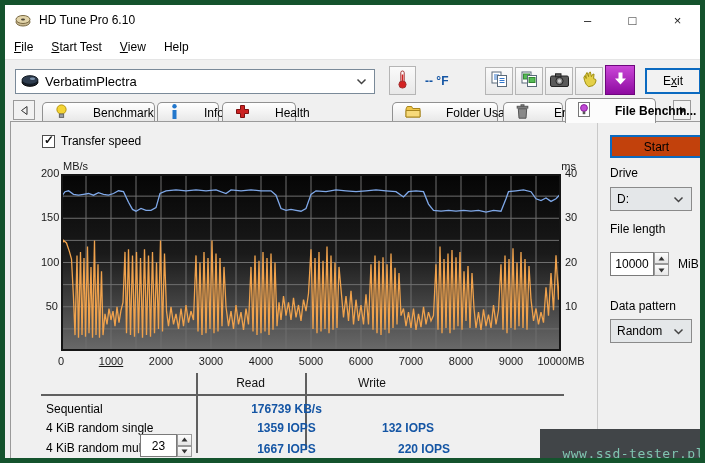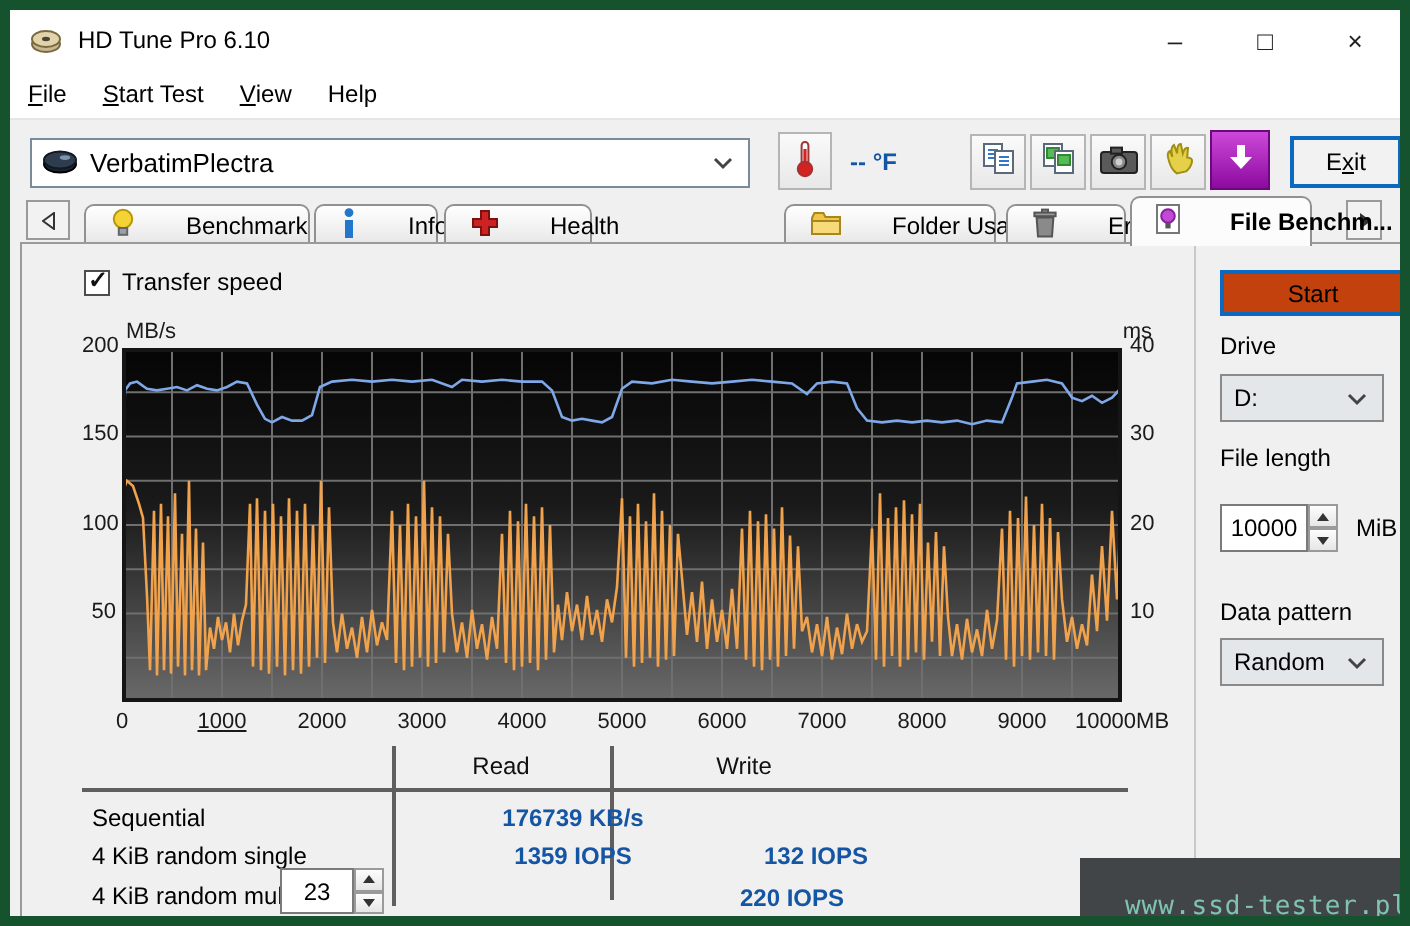--- a/index.html
+++ b/index.html
@@ -378,20 +378,21 @@
               <polygon points="3.5,0.5 6.5,4.5 0.5,4.5" fill="#333"></polygon>
             </svg>
           </button>
         <button class="spinbtn">
             <svg width="7" height="5">
               <polygon points="0.5,0.5 6.5,0.5 3.5,4.5" fill="#333"></polygon>
             </svg>
           </button>
       </div>
     </div>
-    <span class="val" style="left:284px;top:320px;width:130px">220 IOPS</span>
+    <span class="val" style="left:187px;top:320px;width:105px">1667 IOPS</span>
+    <span class="val" style="left:312px;top:320px;width:130px">220 IOPS</span>
   </div>
 
   <div class="watermark">
     <span>www.ssd-tester.pl</span>
   </div>
 
 </div>
 
 </body></html>

